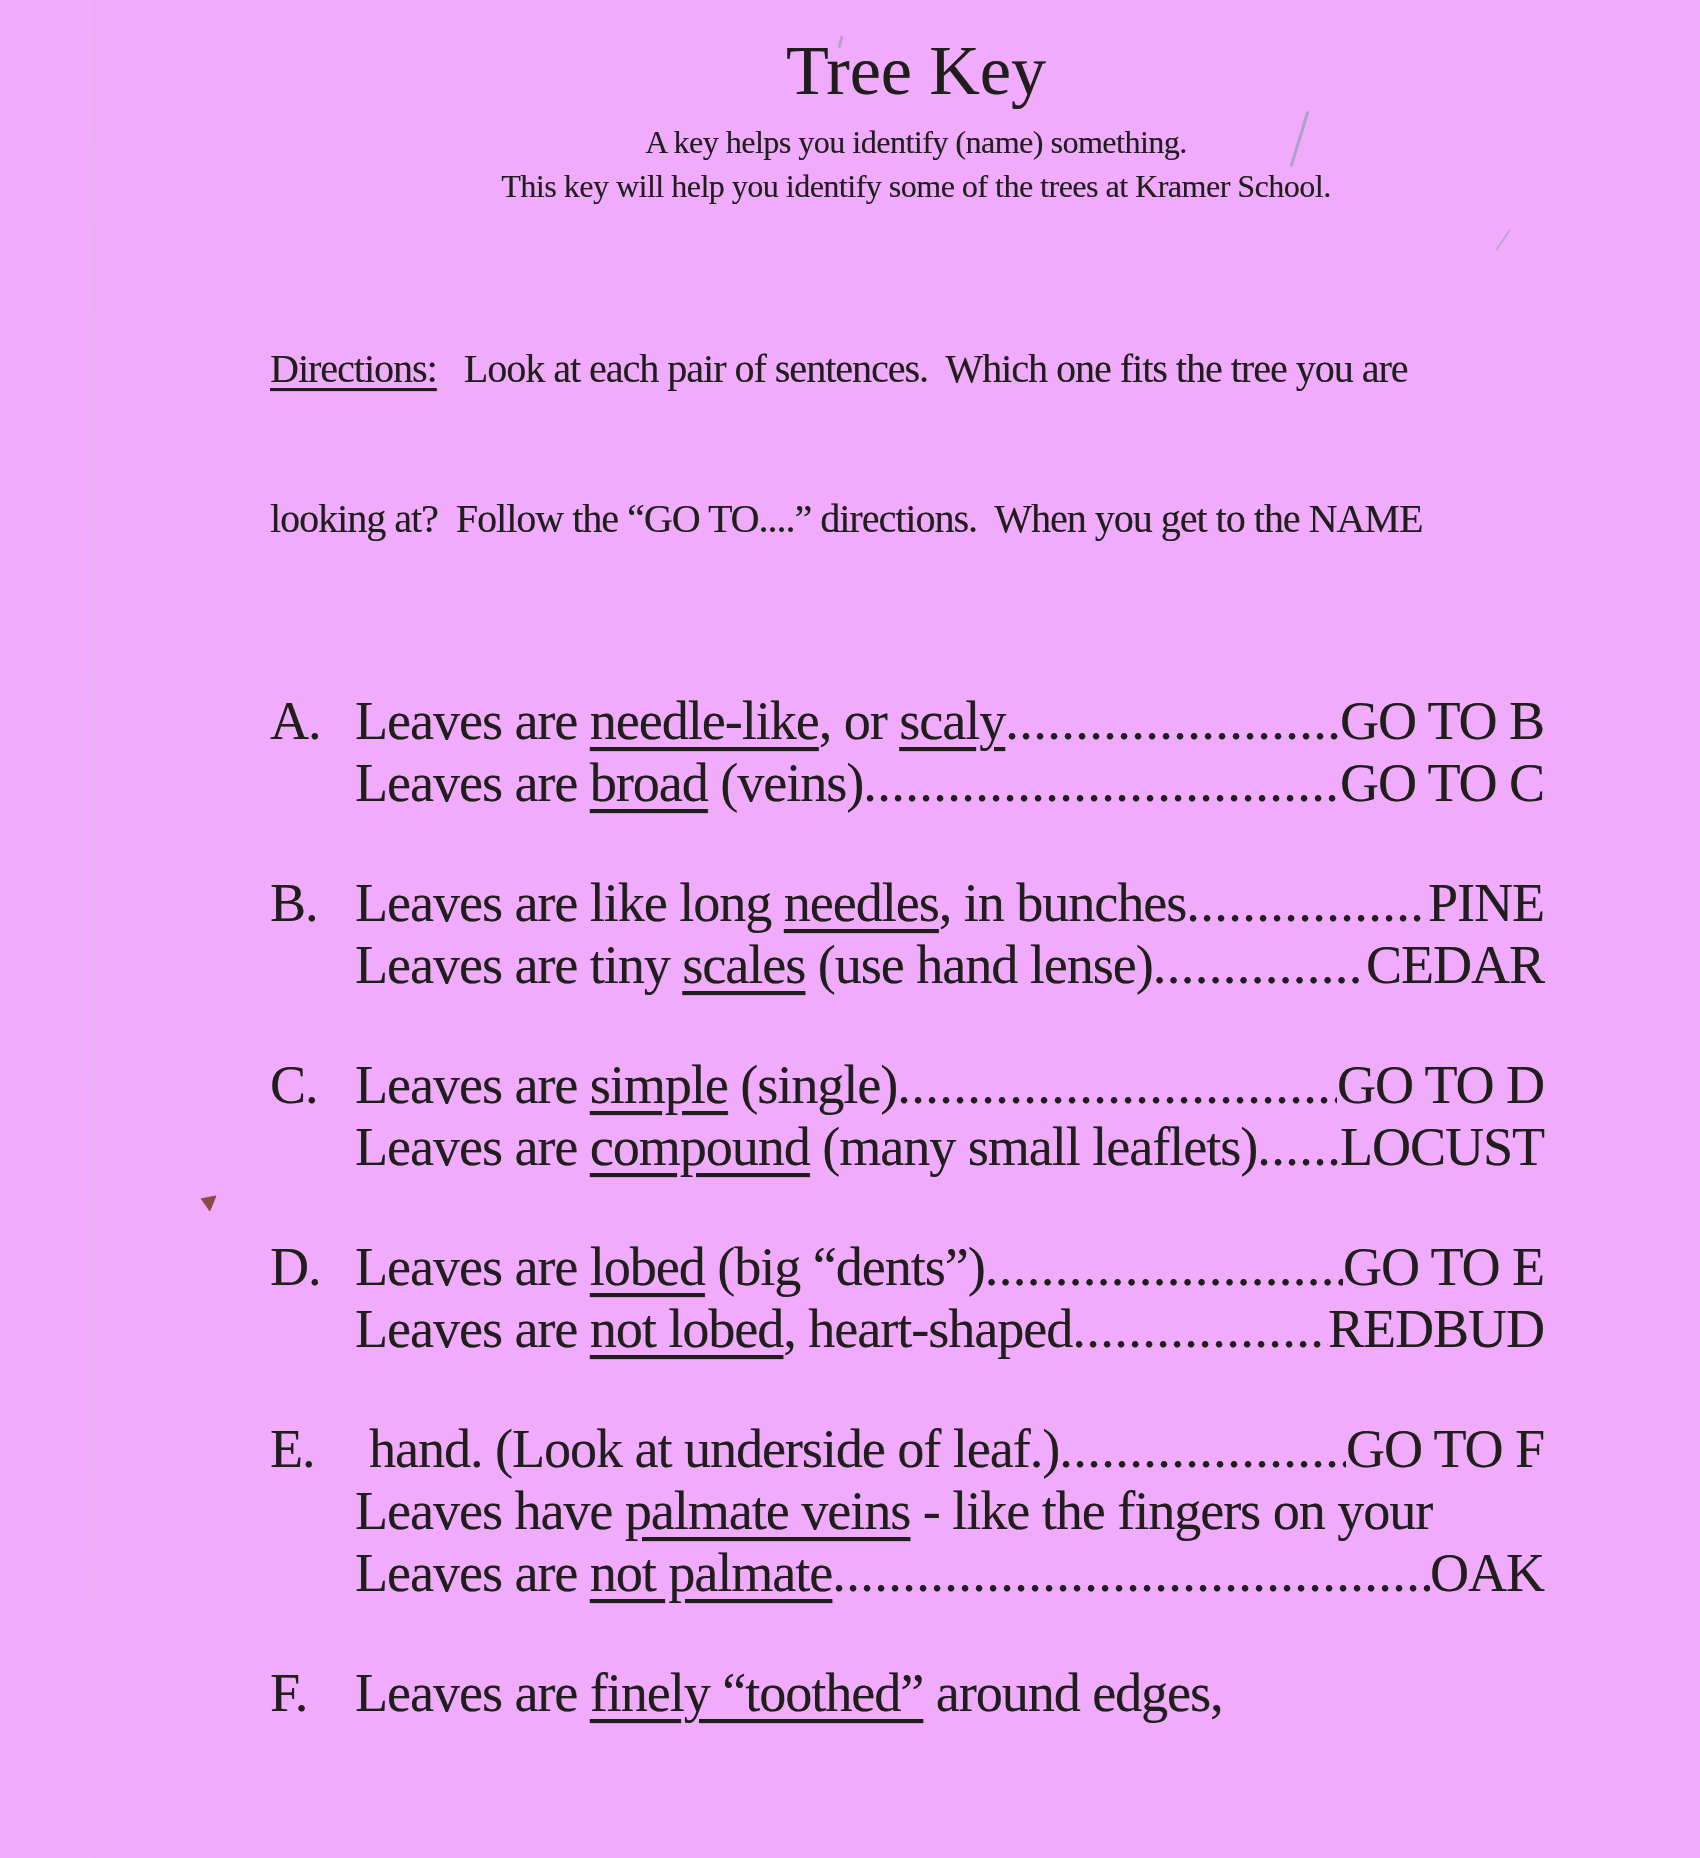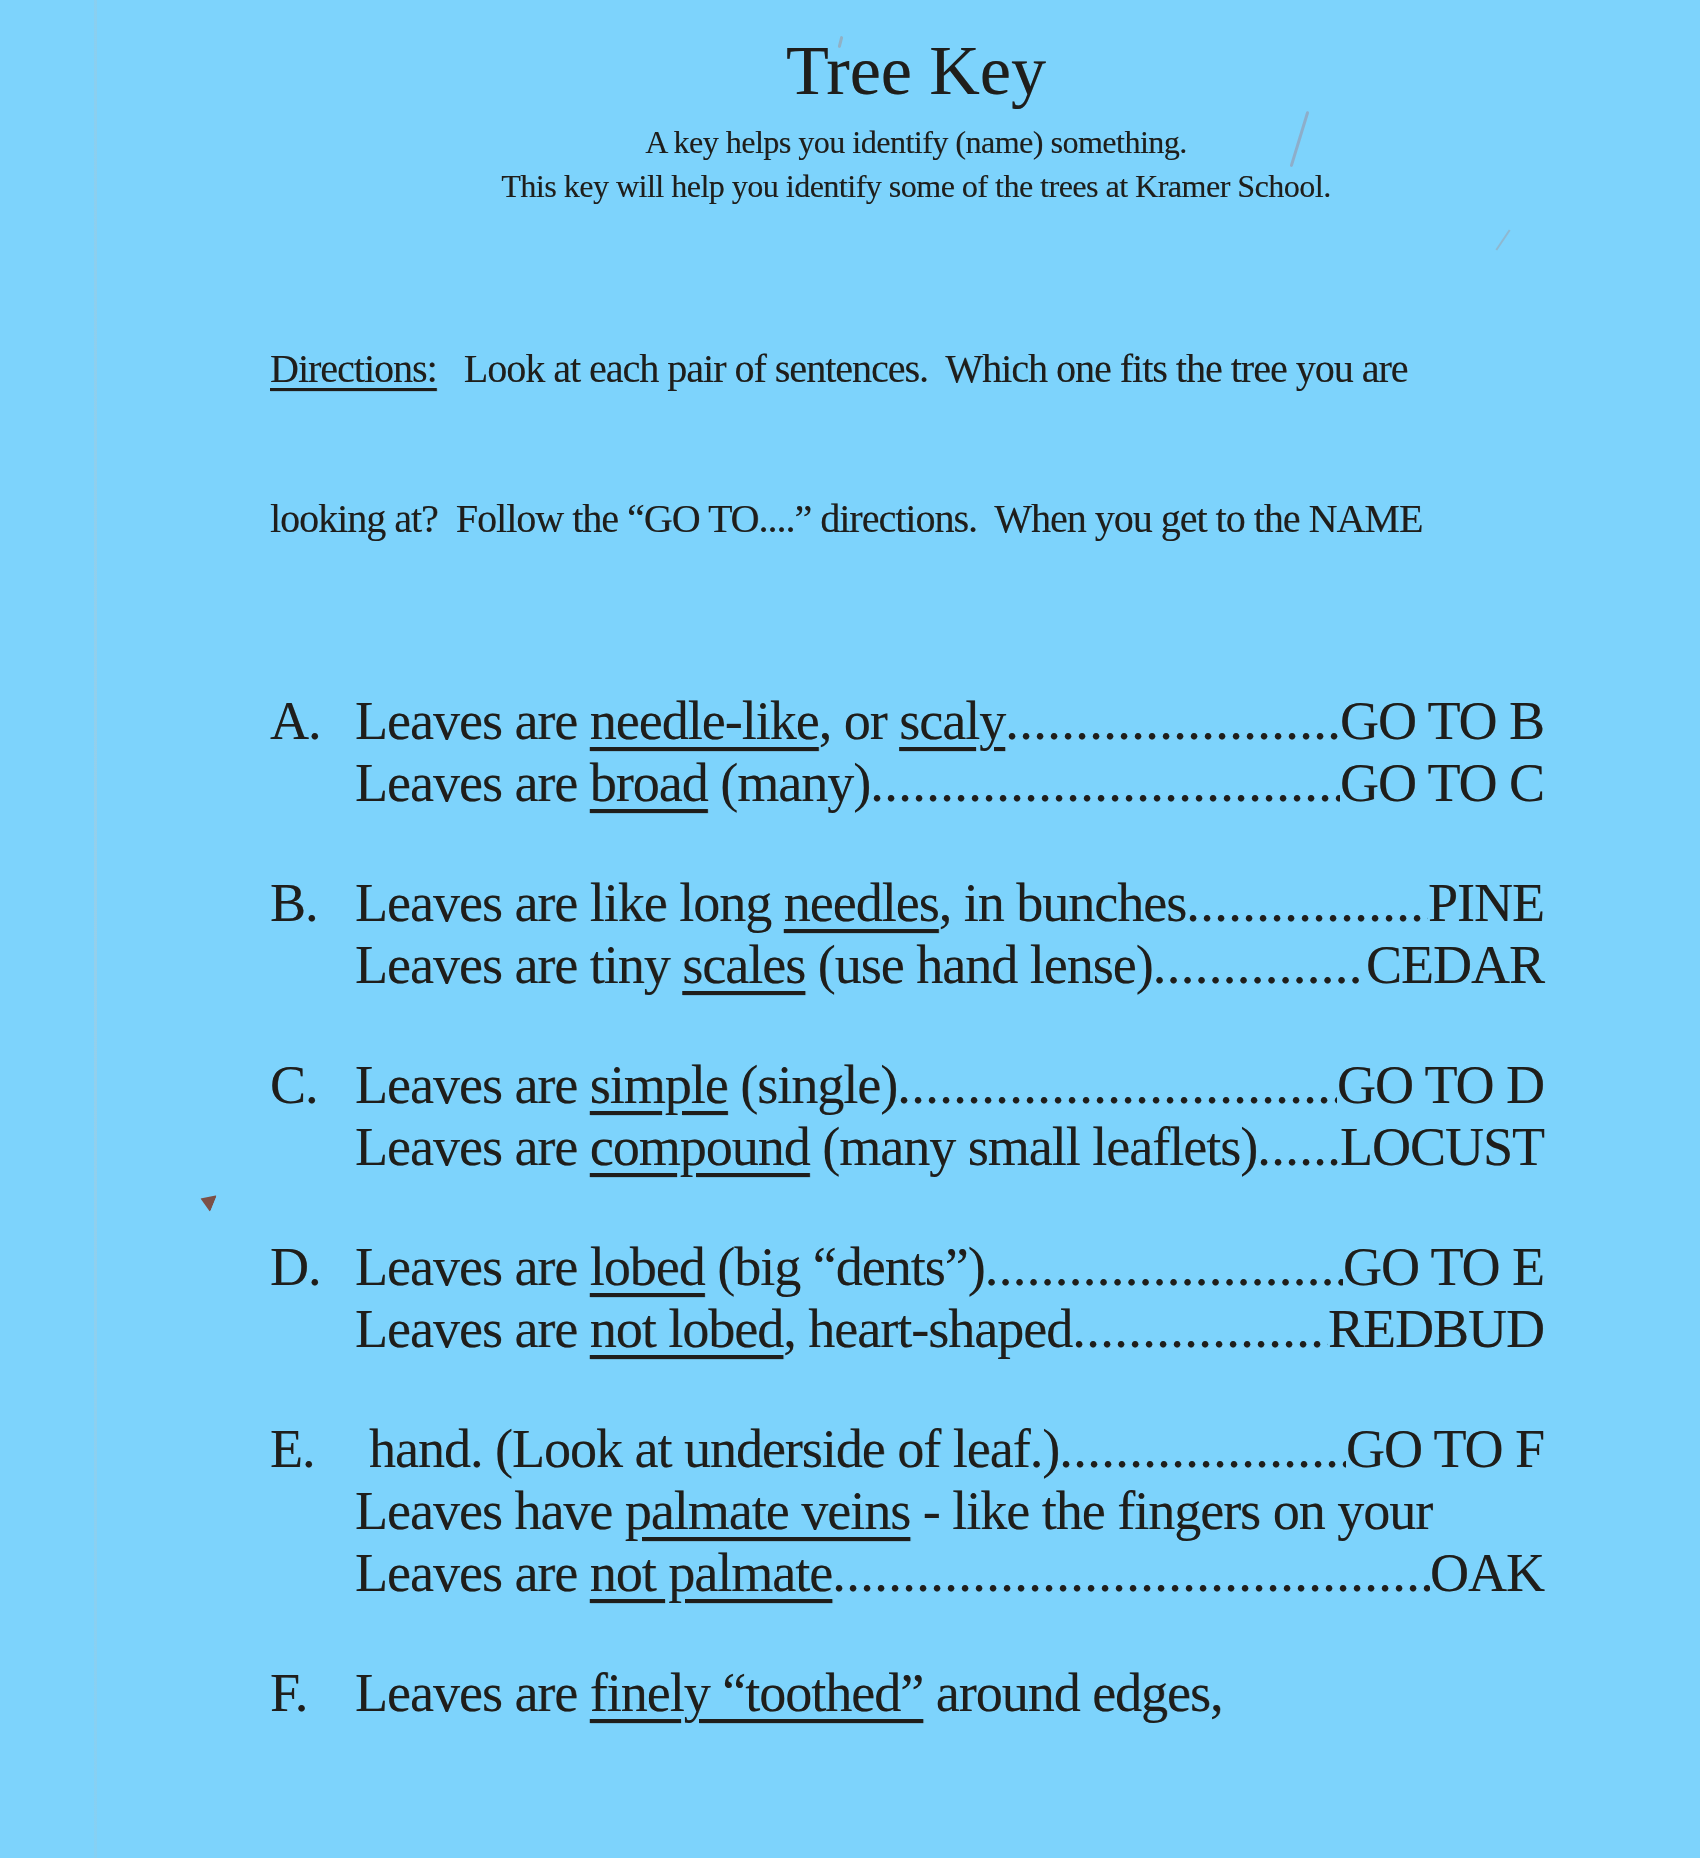--- a/index.html
+++ b/index.html
@@ -2,21 +2,21 @@
 <html><head>
 <meta charset="utf-8">
 <title>Tree Key</title>
 <style>
   * { margin: 0; padding: 0; box-sizing: border-box; }
   html, body { background: #efeeec; }
   .page {
     position: relative;
     width: 1700px;
     height: 1858px;
-    background: #7dd3fc;
+    background: #f0abfc;
     overflow: hidden;
     font-family: "Liberation Serif", "DejaVu Serif", serif;
     color: #1f1e1b;
     text-shadow: 0.3px 0.3px 0.5px rgba(32,30,26,0.45);
   }
   .scan-streak {
     position: absolute; left: 94px; top: 0; width: 3px; height: 100%;
     background: linear-gradient(to bottom, rgba(190,190,188,0.18), rgba(200,200,198,0.3), rgba(190,190,188,0.12));
   }
   .content { margin-left: 270px; width: 1292px; }
@@ -76,21 +76,21 @@
     <div class="tree-key-list">
         <div class="key-item">
           <span class="key-letter">A.</span>
           <div class="key-lines">
             <div class="key-line">
               <span class="key-line-text"><span class="seg">Leaves are </span><span class="seg u">needle-like</span><span class="seg">, or </span><span class="seg u">scaly</span></span>
               <span class="leader"></span>
               <span class="answer">GO TO B</span>
             </div>
             <div class="key-line">
-              <span class="key-line-text"><span class="seg">Leaves are </span><span class="seg u">broad</span><span class="seg"> (many)</span></span>
+              <span class="key-line-text"><span class="seg">Leaves are </span><span class="seg u">broad</span><span class="seg"> (veins)</span></span>
               <span class="leader"></span>
               <span class="answer">GO TO C</span>
             </div>
           </div>
         </div>
         <div class="key-item">
           <span class="key-letter">B.</span>
           <div class="key-lines">
             <div class="key-line">
               <span class="key-line-text"><span class="seg">Leaves are like long </span><span class="seg u">needles</span><span class="seg">, in bunches</span></span>

